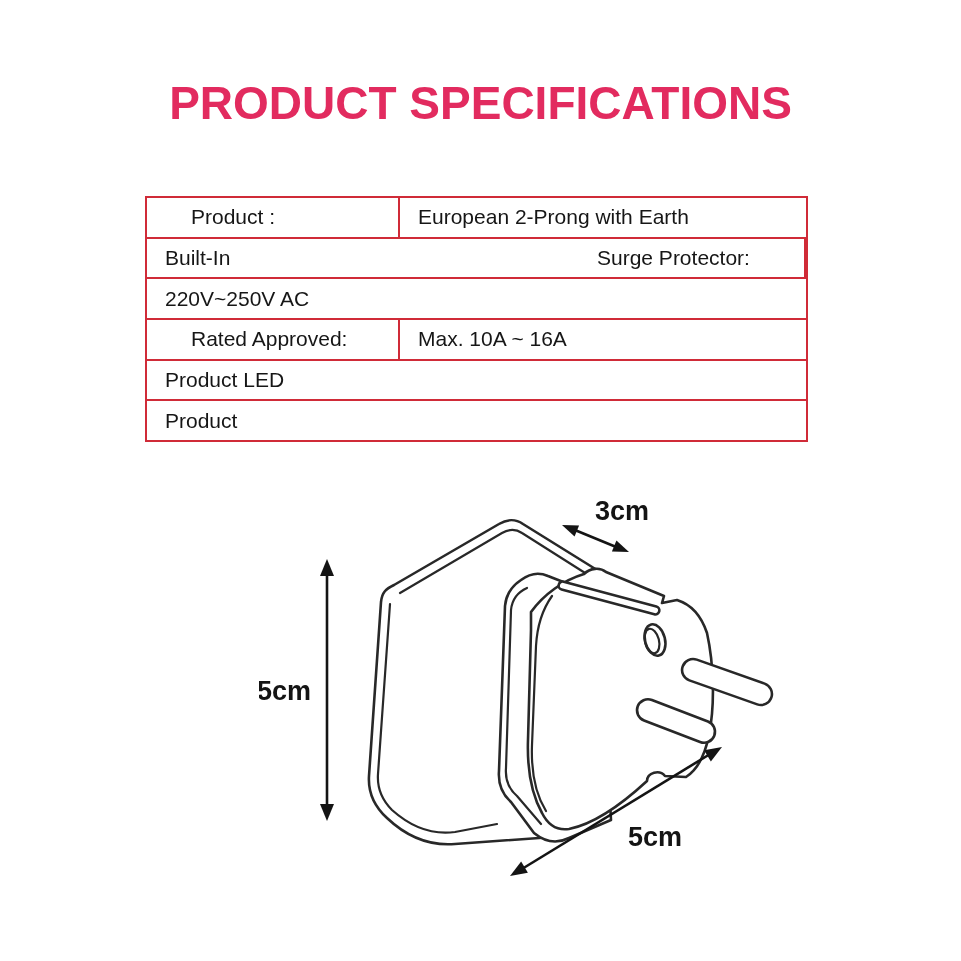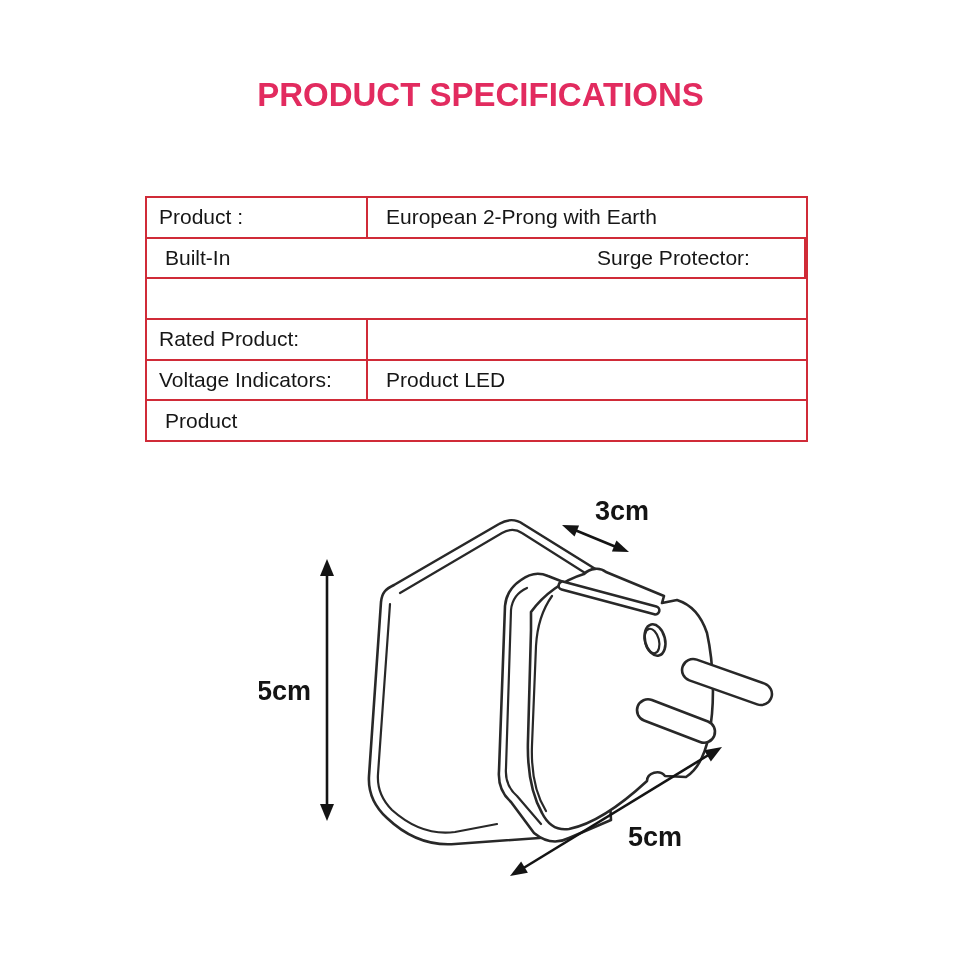--- a/index.html
+++ b/index.html
@@ -8,21 +8,21 @@
     background:#ffffff;
     position:relative;
     overflow:hidden;
     font-family:"Liberation Sans", sans-serif;
     color:#1c1c1c;
   }
   .page-title{
     position:absolute;
     top:76px;left:0;width:961px;
     text-align:center;
-    font-size:33px;
+    font-size:46px;
     font-weight:900;
     letter-spacing:0px;
     color:var(--accent,#E22B5F);
   }
   .spec-table{
     position:absolute;
     left:145px;top:196px;
     width:663px;height:246px;
     border:2px solid var(--table-border,#D02B38);
     box-sizing:border-box;
@@ -40,20 +40,21 @@
     display:flex;
     align-items:center;
     font-size:21px;
     color:#161616;
     box-sizing:border-box;
   }
   .cell.label{
     width:221px;
     padding-left:12px;
     border-right:2px solid var(--table-border,#D02B38);
+    margin-left:32px;
   }
   .cell.value{
     flex:1;
     padding-left:18px;
   }
   .diagram{
     position:absolute;
     left:220px;top:480px;
     width:520px;height:430px;margin-left:39px;
   }
@@ -79,28 +80,29 @@
     <div class="cell label">Product :</div>
     <div class="cell value">European 2-Prong with Earth</div>
   </div>
 
   <div class="spec-row">
     <div class="cell value">Built-In</div>
     <div class="cell label">Surge Protector:</div>
   </div>
 
   <div class="spec-row">
-  </div>
-
-  <div class="spec-row">
-    <div class="cell label">Rated Product:</div>
-  </div>
-
-  <div class="spec-row">
-    <div class="cell label">Voltage Indicators:</div>
+    <div class="cell value">220V~250V AC</div>
+  </div>
+
+  <div class="spec-row">
+    <div class="cell label">Rated Approved:</div>
+    <div class="cell value">Max. 10A ~ 16A</div>
+  </div>
+
+  <div class="spec-row">
     <div class="cell value">Product LED</div>
   </div>
 
   <div class="spec-row">
     <div class="cell value">Product</div>
   </div>
 </div>
 
 <div class="diagram">
   <svg viewBox="0 0 520 430" xmlns="http://www.w3.org/2000/svg">

